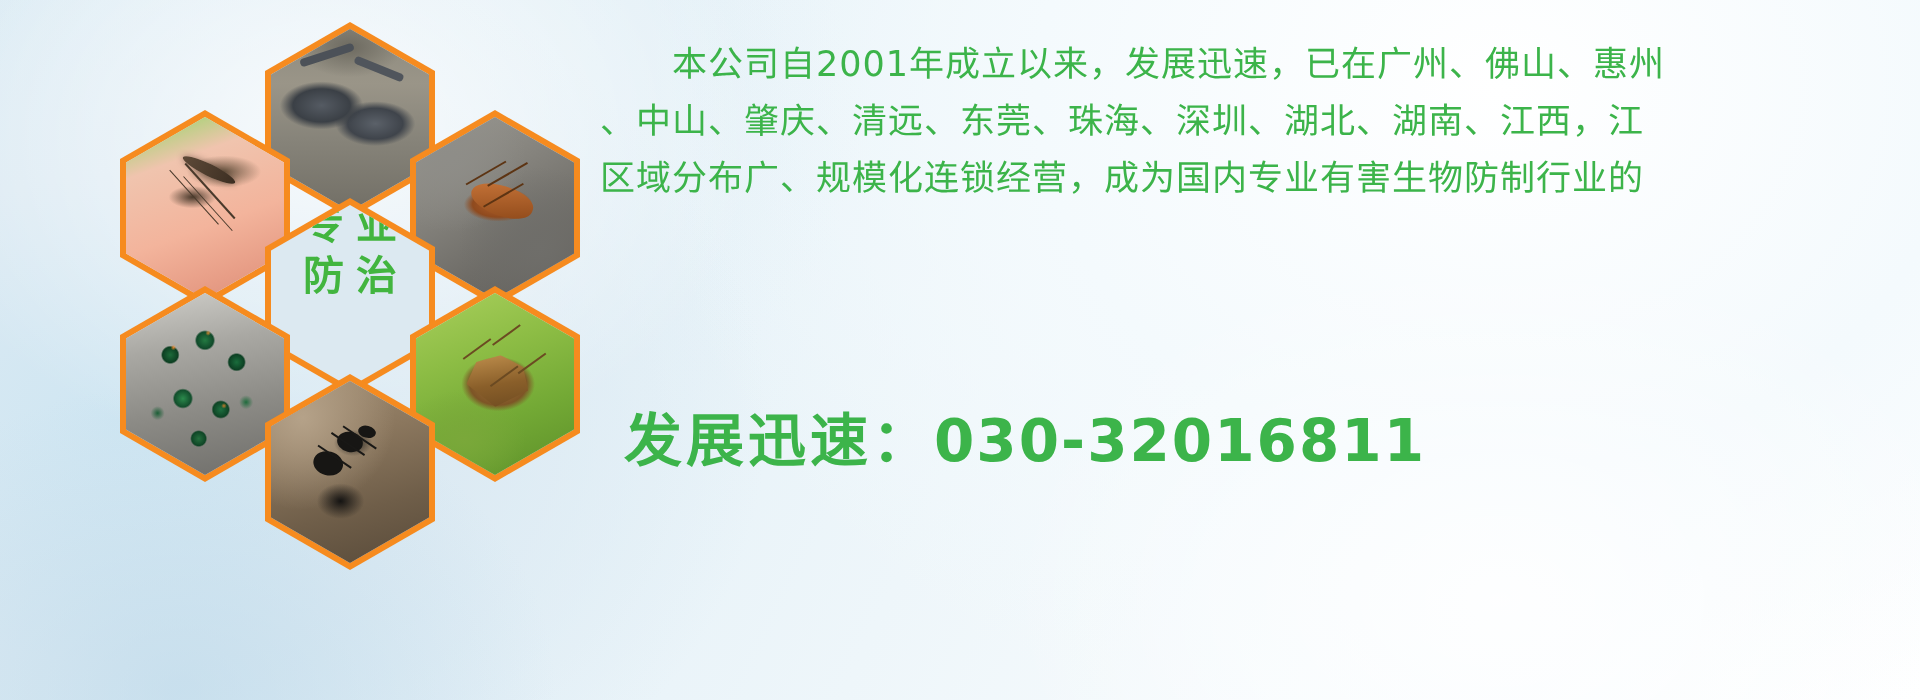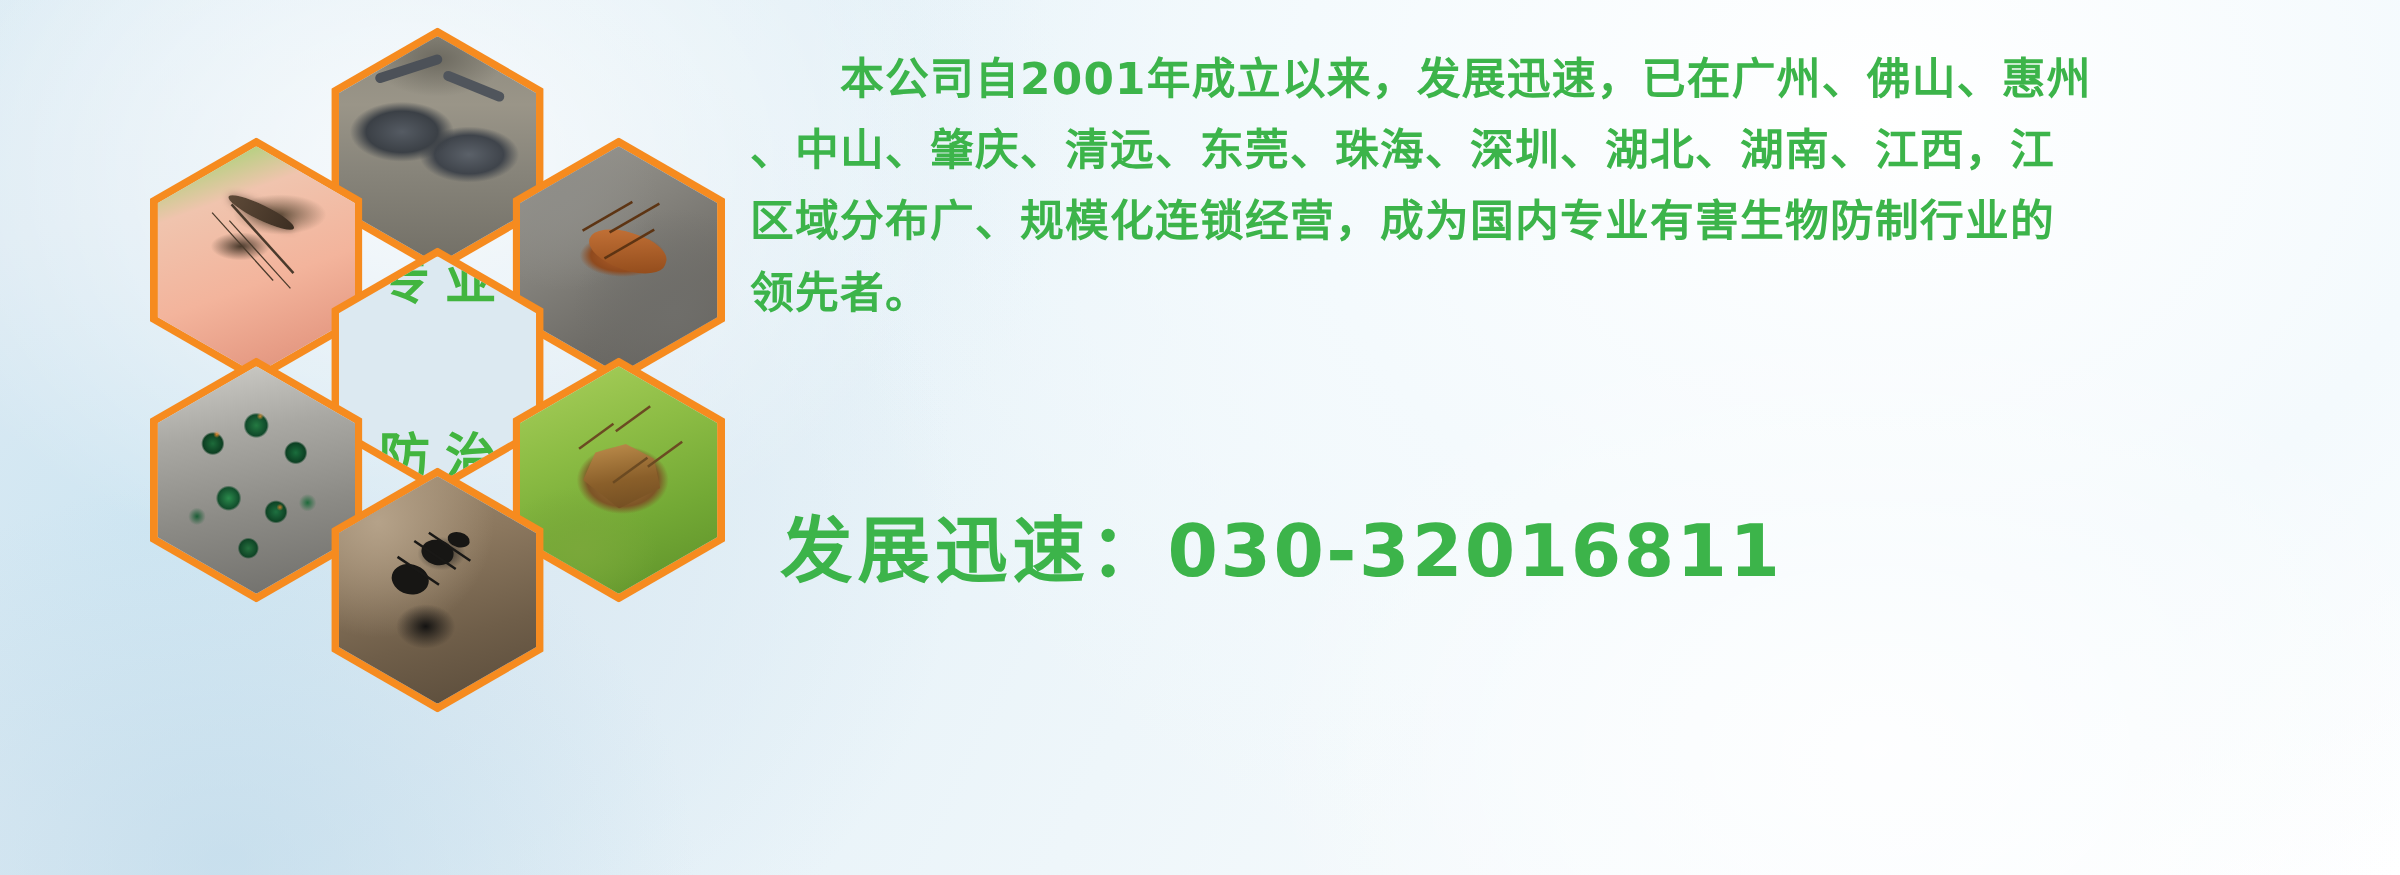--- a/index.html
+++ b/index.html
@@ -162,36 +162,36 @@
   .art-ant::after{
     content:"";position:absolute;left:36%;top:34%;width:40px;height:2px;
     background:#191816;transform:rotate(34deg);
     box-shadow:-4px 18px 0 0 #191816, 6px -12px 0 0 #191816;
   }
 
   
   .hex-center-bg{background:#dce9f1;}
   .slogan{
     position:absolute;left:0;top:0;width:100%;height:100%;
-    display:flex;flex-direction:column;align-items:center;justify-content:space-between;
+    display:flex;flex-direction:column;align-items:center;justify-content:flex-start;
     gap:10px;
   }
   .slogan span{
     color:#42b53f;font-size:41px;font-weight:bold;letter-spacing:12px;
     text-indent:12px;line-height:1;
     font-family:"DejaVu Sans","Liberation Sans",sans-serif;
   }
 
   
   #content{position:absolute;left:600px;top:0;width:1320px;height:700px;}
 
   #about{position:absolute;left:0;top:36px;width:1320px;}
   #about p{
     margin:0;color:#3cb44a;font-size:35px;line-height:57px;
-    font-weight:bold;letter-spacing:1px;white-space:nowrap;
+    font-weight:normal;letter-spacing:1px;white-space:nowrap;
     font-family:"DejaVu Sans","Liberation Sans",sans-serif;
   }
   #about p.indent{text-indent:72px;}
 
   #contact{position:absolute;left:0;top:400px;width:1320px;}
   .contact-line{
     color:#3cb44a;font-weight:bold;white-space:nowrap;
     font-family:"DejaVu Sans","Liberation Sans",sans-serif;
   }
   #contact-line-1{font-size:58px;line-height:82px;letter-spacing:2px;padding-left:24px;}
@@ -255,21 +255,20 @@
     </div>
 
   </div>
 
   <div id="content">
 
     <div id="about">
       <p class="indent">本公司自2001年成立以来，发展迅速，已在广州、佛山、惠州</p>
       <p>、中山、肇庆、清远、东莞、珠海、深圳、湖北、湖南、江西，江</p>
       <p>区域分布广、规模化连锁经营，成为国内专业有害生物防制行业的</p>
-      <p>领先者。</p>
     </div>
 
     <div id="contact">
       <div class="contact-line" id="contact-line-1">
         <span class="contact-label">发展迅速：</span><span>030-32016811</span>
       </div>
     </div>
 
   </div>
 </div>

